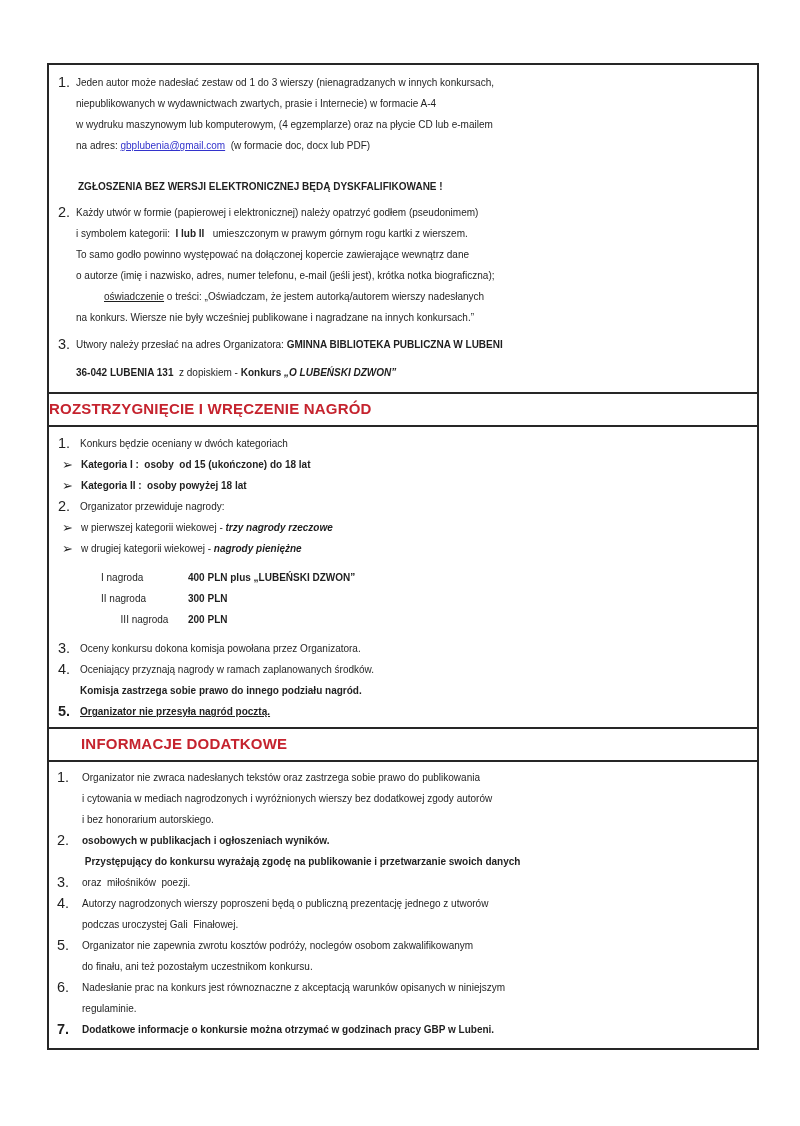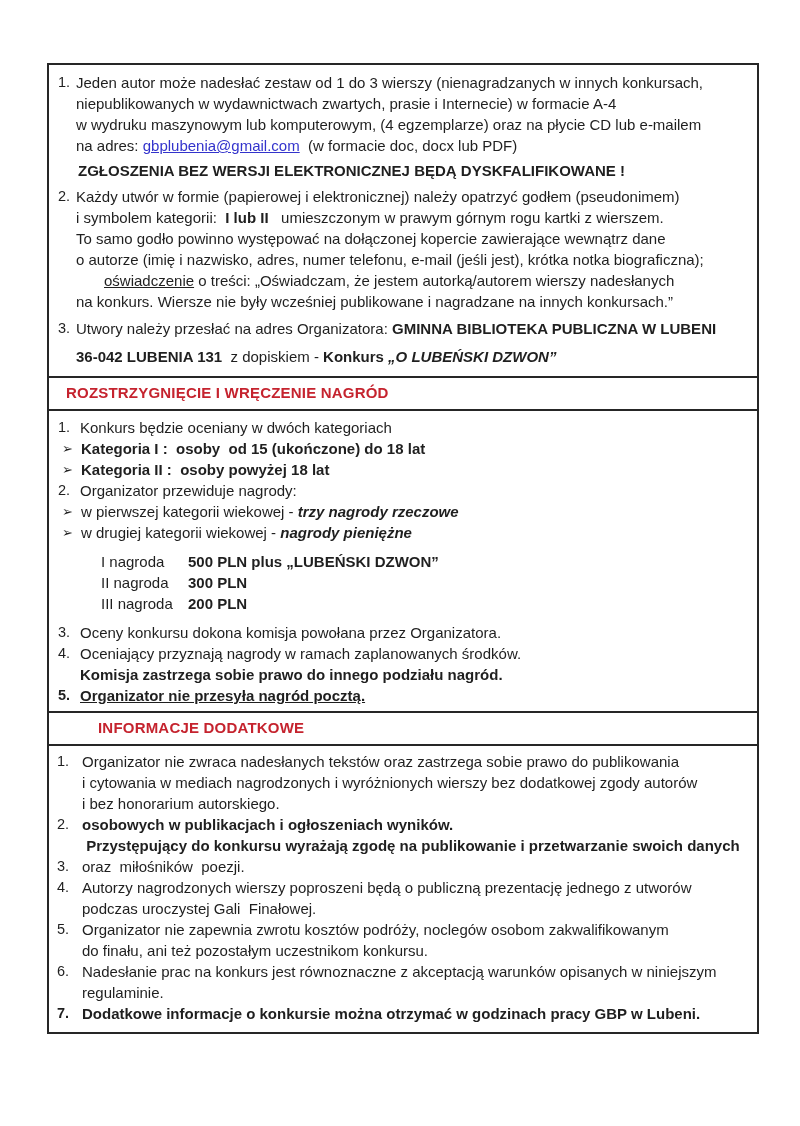--- a/index.html
+++ b/index.html
@@ -22,21 +22,21 @@
   }
 
   .cell { box-sizing: border-box; }
   .body-cell { padding: 7px 6px 9px 9px; }
   .cell-2 { padding-top: 6px; padding-bottom: 5px; }
   .cell-4 { padding-top: 5px; padding-bottom: 8px; padding-left: 8px; }
 
   .header-row {
     border-top: 2px solid var(--line, #262626);
     border-bottom: 2px solid var(--line, #262626);
-    padding: 5px 6px 6px 17px;
+    padding: 5px 6px 6px 0;
   }
   .red-header {
     color: var(--red, #c5232e);
     font-weight: bold;
     font-size: 15px;
     line-height: 20px;
     letter-spacing: 0.2px;
     display: inline-block;
   }
 
@@ -46,21 +46,21 @@
     display: inline-block;
     font-size: 14.5px;
     line-height: 21px;
     white-space: pre;
   }
   .num.b { font-weight: bold; }
   .num.bullet { font-weight: bold; font-size: 13px; }
   .content { flex: 1 1 auto; min-width: 0; }
 
   .line {
-    font-size: 15px;
+    font-size: 10px;
     line-height: 21px;
     white-space: pre;
   }
   .run.b  { font-weight: bold; }
   .run.bi { font-weight: bold; font-style: italic; }
   .run.u  { text-decoration: underline; margin-left: 28px; }
   .run.bu { font-weight: bold; text-decoration: underline; }
   a.run.link {
     color: var(--link, #3333cc);
     text-decoration: underline;
@@ -75,21 +75,21 @@
     <div class="cell body-cell cell-0">
       <div class="para">
         <span class="num" style="width: 18px;">1. </span>
         <div class="content">
           <div class="line"><span class="run ">Jeden autor może nadesłać zestaw od 1 do 3 wierszy (nienagradzanych w innych konkursach,</span></div>
           <div class="line"><span class="run ">niepublikowanych w wydawnictwach zwartych, prasie i Internecie) w formacie A-4</span></div>
           <div class="line"><span class="run ">w wydruku maszynowym lub komputerowym, (4 egzemplarze) oraz na płycie CD lub e-mailem</span></div>
           <div class="line"><span class="run ">na adres: </span><a class="run link" href="#">gbplubenia@gmail.com</a><span class="run ">  (w formacie doc, docx lub PDF)</span></div>
         </div>
       </div>
-      <div class="para" style="margin-top: 4px; margin-left: 20px;">
+      <div class="para" style="margin-top: 20px; margin-left: 20px;">
         <div class="content">
           <div class="line"><span class="run b">ZGŁOSZENIA BEZ WERSJI ELEKTRONICZNEJ BĘDĄ DYSKFALIFIKOWANE !</span></div>
         </div>
       </div>
       <div class="para" style="margin-top: 5px;">
         <span class="num" style="width: 18px;">2. </span>
         <div class="content">
           <div class="line"><span class="run ">Każdy utwór w formie (papierowej i elektronicznej) należy opatrzyć godłem (pseudonimem)</span></div>
           <div class="line"><span class="run ">i symbolem kategorii:  </span><span class="run b">I lub II</span><span class="run ">   umieszczonym w prawym górnym rogu kartki z wierszem.</span></div>
           <div class="line"><span class="run ">To samo godło powinno występować na dołączonej kopercie zawierające wewnątrz dane</span></div>
@@ -139,23 +139,23 @@
         </div>
       </div>
       <div class="para" style="margin-left: 4px;">
         <span class="num bullet" style="width: 19px;">➢ </span>
         <div class="content">
           <div class="line"><span class="run ">w drugiej kategorii wiekowej - </span><span class="run bi">nagrody pieniężne</span></div>
         </div>
       </div>
       <div class="para" style="margin-top: 8px; margin-left: 43px;">
         <div class="content">
-          <div class="line"><span class="run " style="display: inline-block; width: 87px;">I nagroda</span><span class="run b">500 PLN plus „LUBEŃSKI DZWON”</span></div>
+          <div class="line"><span class="run " style="display: inline-block; width: 87px;">I nagroda</span><span class="run b">400 PLN plus „LUBEŃSKI DZWON”</span></div>
           <div class="line"><span class="run " style="display: inline-block; width: 87px;">II nagroda</span><span class="run b">300 PLN</span></div>
-          <div class="line"><span class="run " style="display: inline-block; width: 87px;">III nagroda</span><span class="run b">200 PLN</span></div>
+          <div class="line"><span class="run " style="display: inline-block; width: 87px; text-align: center;">III nagroda</span><span class="run b">200 PLN</span></div>
         </div>
       </div>
       <div class="para" style="margin-top: 8px;">
         <span class="num" style="width: 22px;">3.  </span>
         <div class="content">
           <div class="line"><span class="run ">Oceny konkursu dokona komisja powołana przez Organizatora.</span></div>
         </div>
       </div>
       <div class="para">
         <span class="num" style="width: 22px;">4.  </span>

